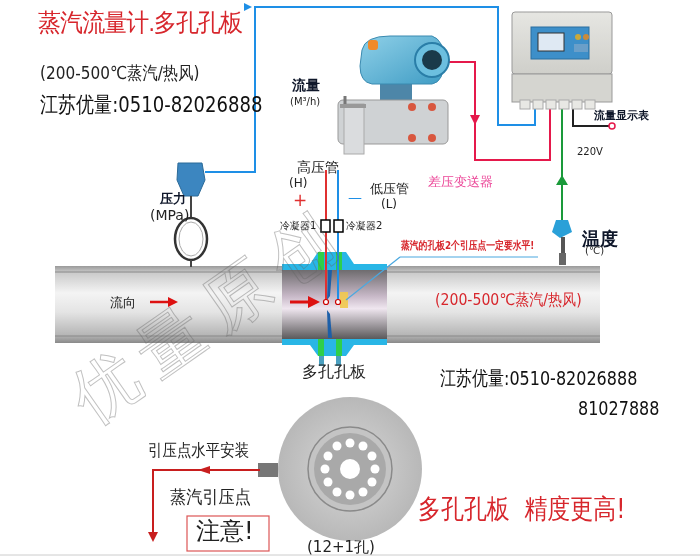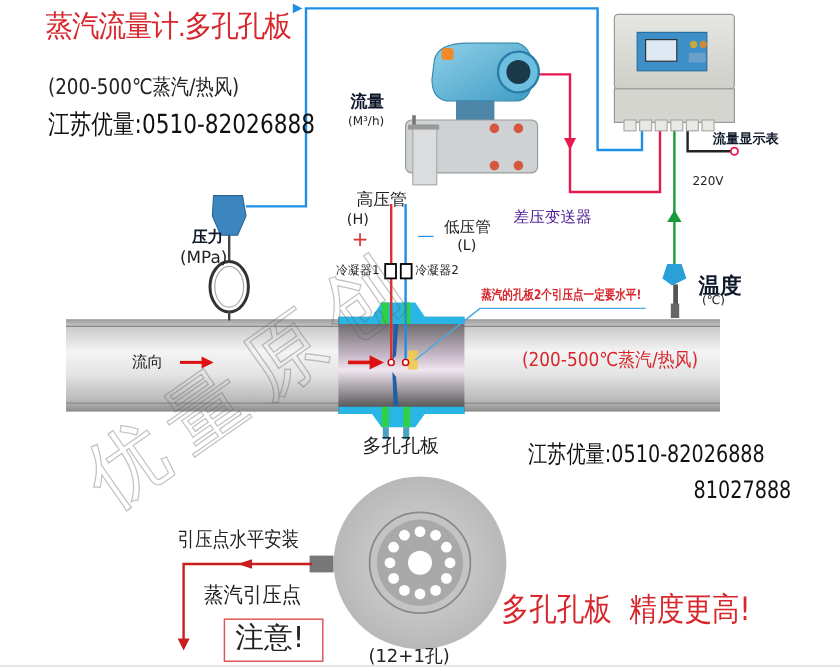--- a/index.html
+++ b/index.html
@@ -180,21 +180,21 @@
   <div class="t phone1">江苏优量:0510-82026888</div>
 
   <div class="t lbl-red" style="left:292px;top:78px;font-size:14px;">流量</div>
   <div class="t lbl-black" style="left:290px;top:97px;font-size:10px;">(M³/h)</div>
   <div class="t lbl-black" style="left:297px;top:160px;font-size:14px;">高压管</div>
   <div class="t lbl-black" style="left:289px;top:177px;font-size:12px;">(H)</div>
   <div class="t" style="left:293px;top:192px;font-size:17px;color:#e03030;">+</div>
   <div class="t lbl-black" style="left:370px;top:182px;font-size:13px;font-family:Liberation Serif, serif;">低压管</div>
   <div class="t lbl-black" style="left:381px;top:198px;font-size:12px;">(L)</div>
   <div class="t" style="left:348px;top:190px;font-size:14px;color:#1e8fe6;">—</div>
-  <div class="t" style="left:428px;top:175px;font-size:13px;color:#4c1d95;">差压变送器</div>
+  <div class="t" style="left:428px;top:175px;font-size:13px;color:#ec4899;">差压变送器</div>
   <div class="t lbl-black" style="left:280px;top:221px;font-size:10px;">冷凝器1</div>
   <div class="t lbl-black" style="left:346px;top:221px;font-size:10px;">冷凝器2</div>
 
   <div class="t lbl-red" style="left:594px;top:110px;font-size:11px;">流量显示表</div>
   <div class="t lbl-black" style="left:577px;top:131px;font-size:10px;margin-top:16px;">220V</div>
 
   <div class="t lbl-red" style="left:160px;top:192px;font-size:13px;">压力</div>
   <div class="t lbl-black" style="left:150px;top:208px;font-size:14px;">(MPa)</div>
 
   <div class="t lbl-red" style="left:582px;top:230px;font-size:18px;">温度</div>

